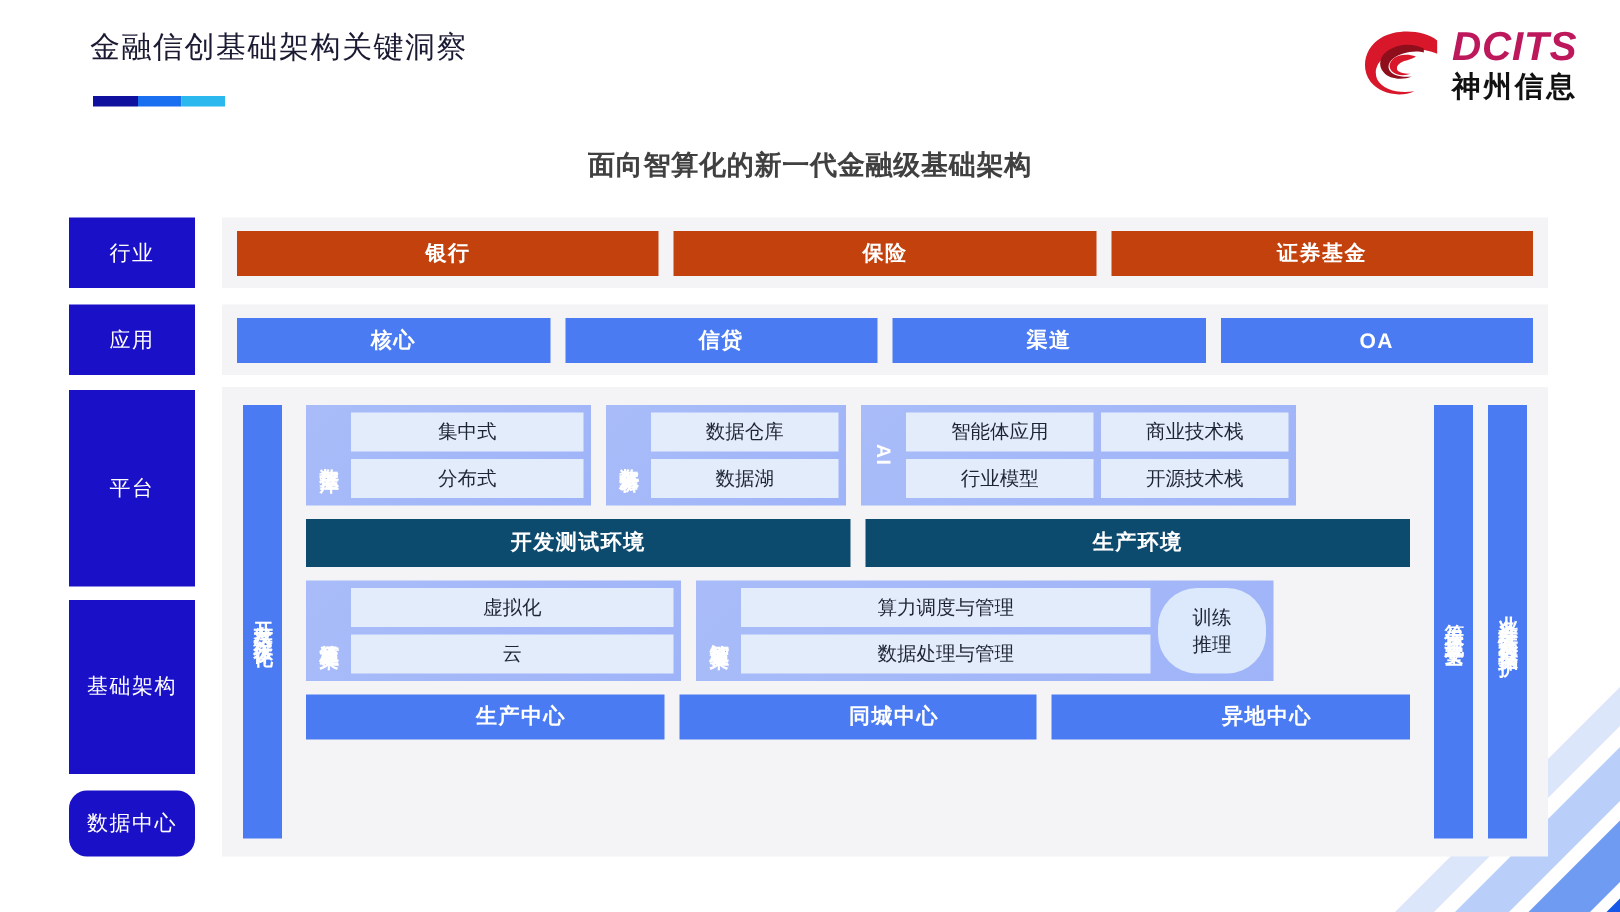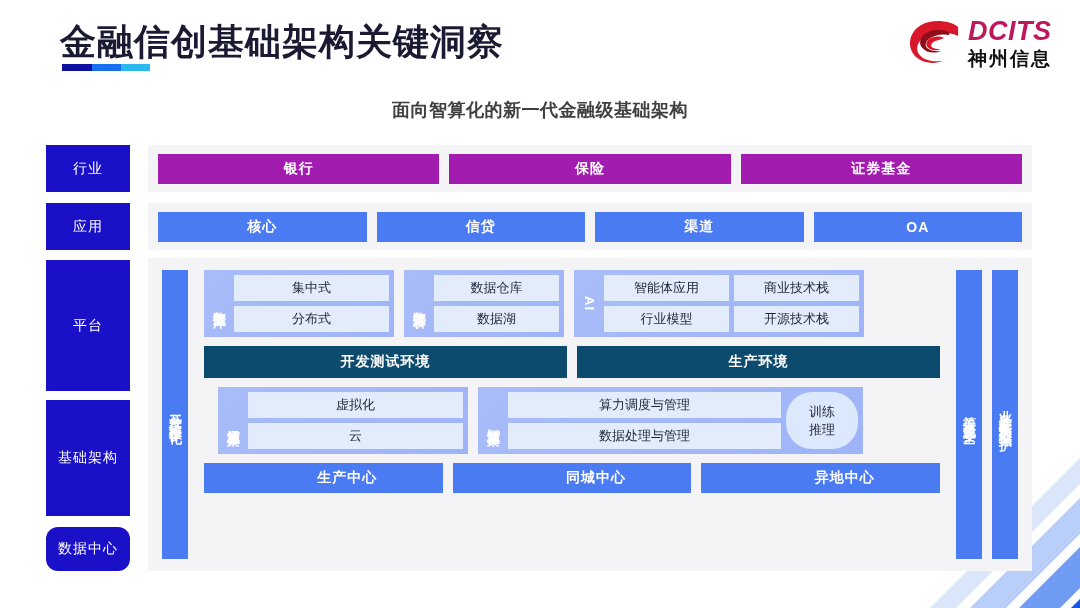--- a/index.html
+++ b/index.html
@@ -18,21 +18,21 @@
   .s2 { left: 176px; top: 200px; width: 420px; height: 13px; background: #ffffff; }
   .s3 { left: 190px; top: 200px; width: 420px; height: 34px; background: #b9cef8; }
   .s4 { left: 226px; top: 200px; width: 420px; height: 12px; background: #ffffff; }
   .s5 { left: 239px; top: 200px; width: 420px; height: 40px; background: #6f9cf2; }
   .s6 { left: 280px; top: 200px; width: 420px; height: 10px; background: #ffffff; }
   .s7 { left: 291px; top: 200px; width: 420px; height: 60px; background: #1657e8; }
 
   
   .hdr-title {
     position: absolute; left: 60px; top: 18px;
-    font-size: 36px; font-weight: 700; color: #1a1a33; letter-spacing: 1px;
+    font-size: 20px; font-weight: 400; color: #1a1a33; letter-spacing: 1px;
   }
   .hdr-rule { position: absolute; left: 62px; top: 64px; display: flex; height: 7px; width: 88px; }
   .hdr-rule i { display: block; height: 100%; }
   .r1 { width: 34%; background: #10109e; }
   .r2 { width: 33%; background: #1a6ef0; }
   .r3 { width: 33%; background: #2bb8ef; }
 
   .logo { position: absolute; right: 28px; top: 18px; display: flex; align-items: center; gap: 6px; }
   .logo-mark { width: 54px; height: 48px; }
   .logo-txt { display: flex; flex-direction: column; line-height: 1; }
@@ -62,21 +62,21 @@
   #row-industry { top: 145px; height: 47px; }
   #row-app      { top: 203px; height: 47px; }
   #row-platform { top: 258px; height: 313px; }
 
   .row-inner { display: flex; align-items: center; height: 100%; padding: 0 10px; gap: 10px; }
 
   .chip {
     flex: 1; height: 30px; display: flex; align-items: center; justify-content: center;
     color: #fff; font-size: 14px; font-weight: 700; letter-spacing: 1px;
   }
-  .chip-dark { background: #a21caf; }
+  .chip-dark { background: #c2410c; }
   .chip-mid  { background: #4a7bf2; }
 
   
   .plat-body { position: absolute; inset: 0; display: flex; padding: 12px 14px; gap: 10px; }
 
   .vbar {
     background: #4a7bf2; color: #fff; font-size: 13px; font-weight: 700;
     writing-mode: vertical-rl; letter-spacing: 3px;
     display: flex; align-items: center; justify-content: center;
     flex: 0 0 26px;
@@ -211,21 +211,21 @@
                 <div class="card">行业模型</div>
                 <div class="card">开源技术栈</div>
               </div>
             </div>
           </div>
         <div class="grp-row" id="env-row">
             <div class="wide-chip">开发测试环境</div>
             <div class="wide-chip">生产环境</div>
           </div>
         <div class="grp-row" id="frameworks-row">
-            <div class="grp" style="flex: 0 0 250px; margin-left: 14px;">
+            <div class="grp" style="flex: 0 0 250px;">
               <div class="grp-title">通算框架</div>
               <div class="grp-cards">
                 <div class="card">虚拟化</div>
                 <div class="card">云</div>
               </div>
             </div>
             <div class="grp" style="flex: 0 0 385px;">
               <div class="grp-title">智算框架</div>
               <div class="grp-cards">
                 <div class="card">算力调度与管理</div>

